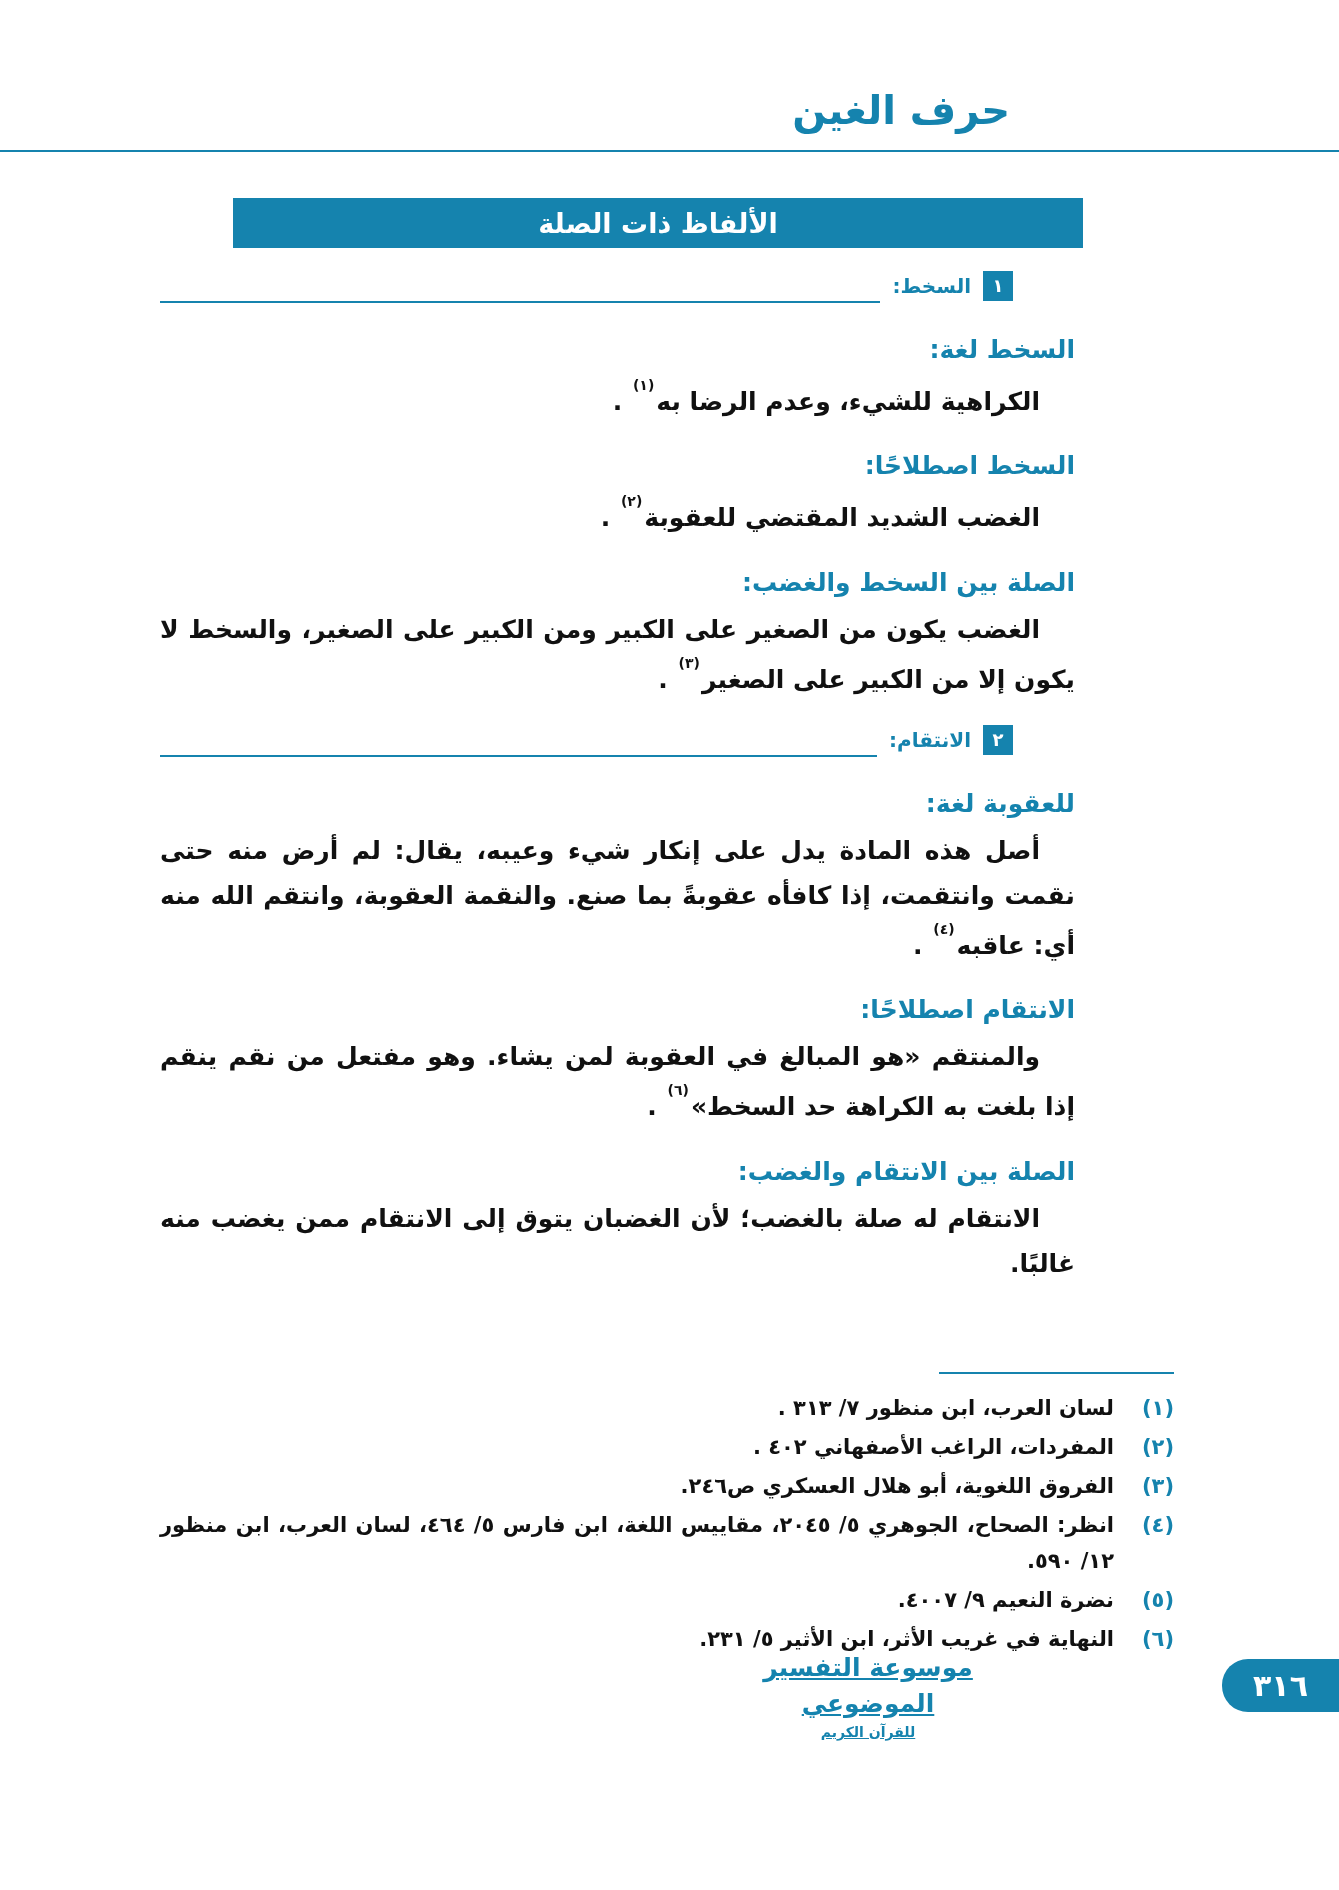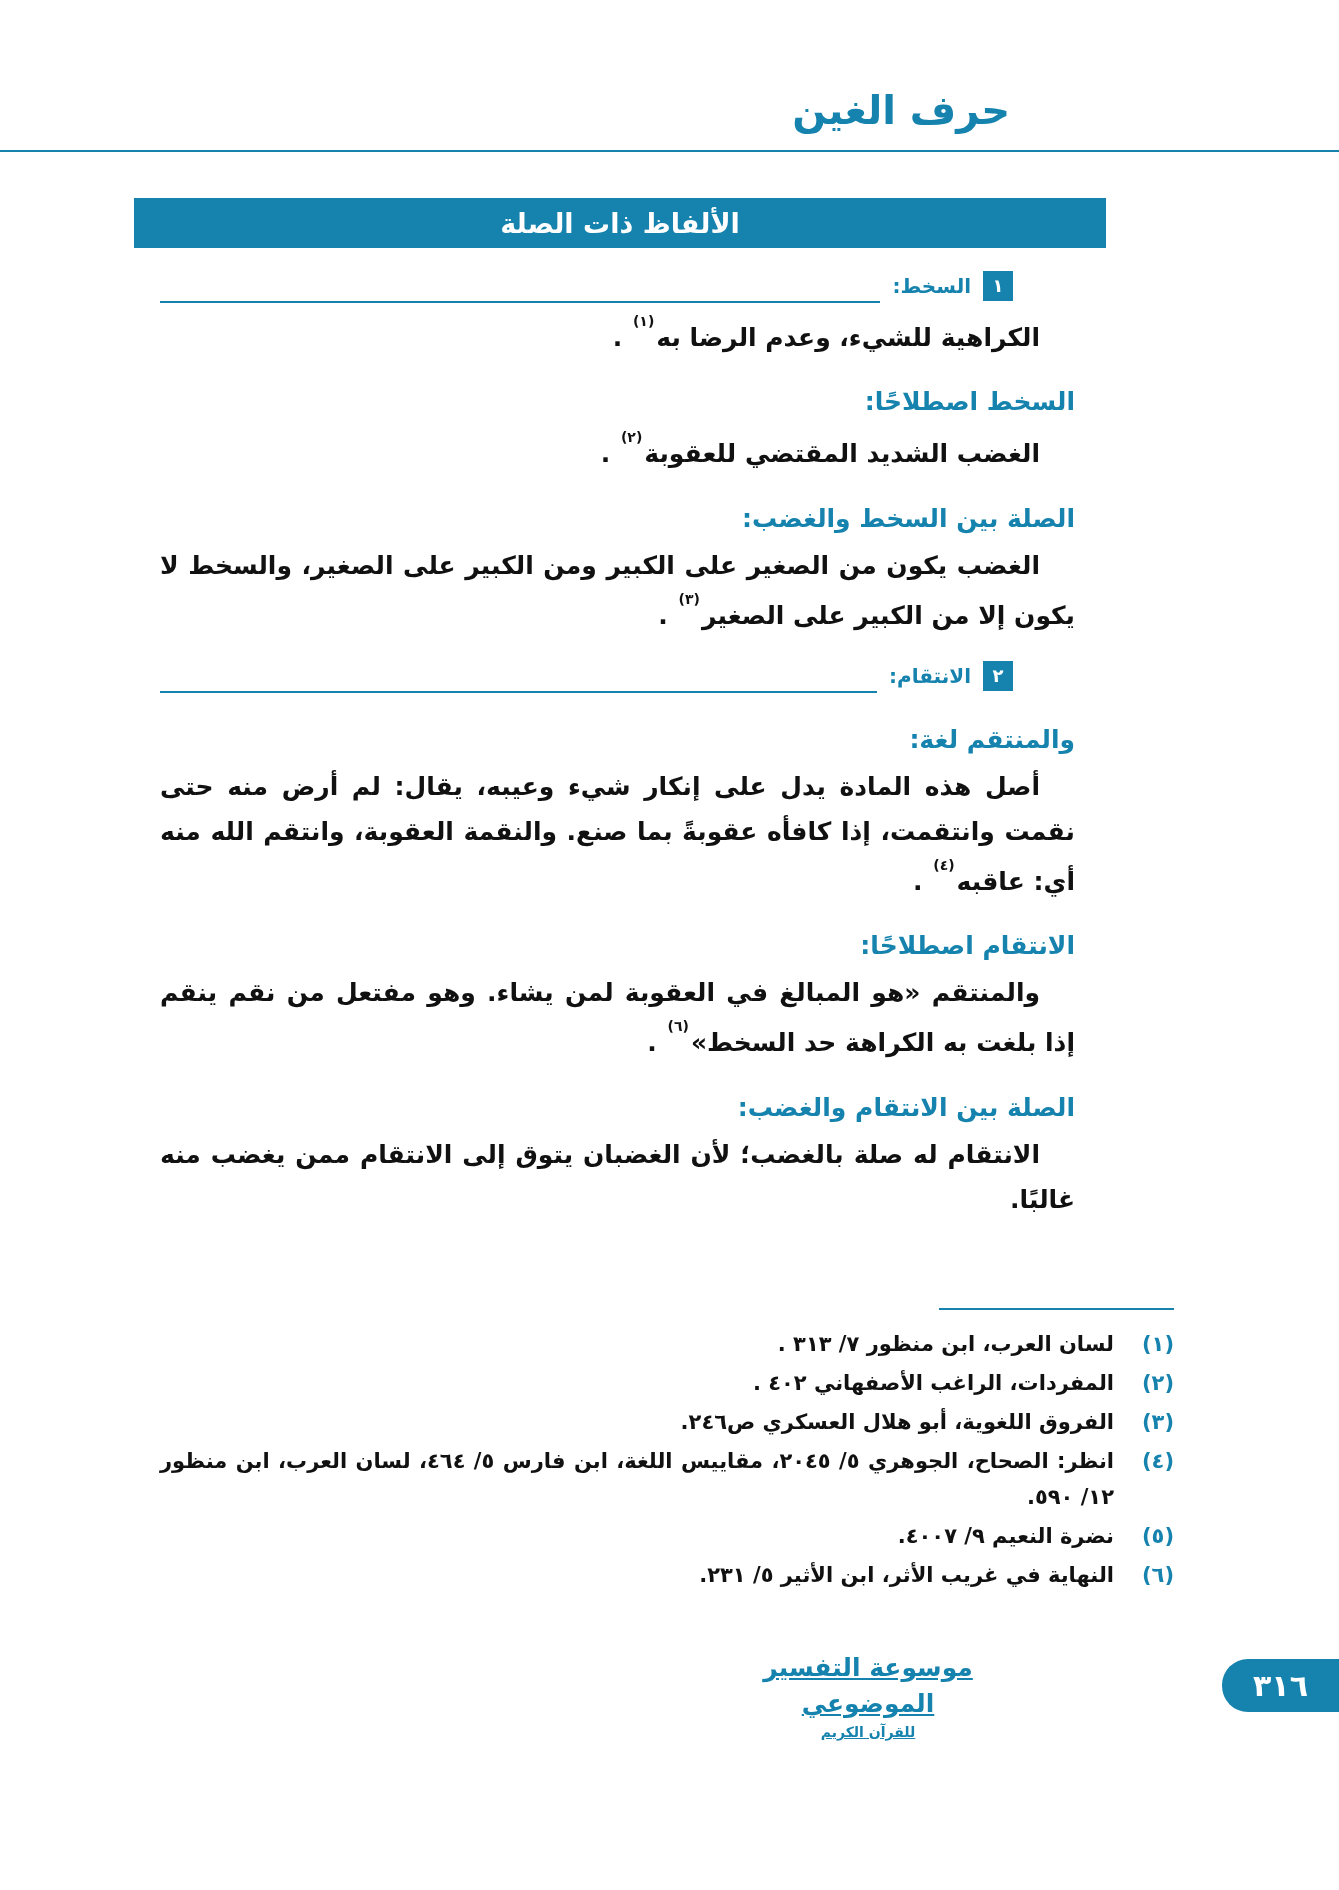--- a/index.html
+++ b/index.html
@@ -30,22 +30,22 @@
     background: #1583ae;
     margin-top: 14px;
   }
 
   
   .content {
     padding: 0 165px 0 160px;
   }
 
   .banner {
-    width: 972px;
-    margin: 46px 68px 0 0;
+    width: 850px;
+    margin: 46px 91px 0 0;
     height: 50px;
     background: #1583ae;
     display: flex;
     align-items: center;
     justify-content: center;
   }
   .banner span {
     color: #ffffff;
     font-size: 27px;
     font-weight: bold;
@@ -193,37 +193,38 @@
       <span>الألفاظ ذات الصلة</span>
     </div>
 
     <div class="sec-head">
       <span class="sec-num">١</span>
       <span class="sec-title">السخط:</span>
       <span class="sec-rule"></span>
     </div>
 
     <div class="main">
+      <h3 class="sub">السخط لغة:</h3>
       <p class="para"><span>الكراهية للشيء، وعدم الرضا به</span><sup class="ref">(١)</sup><span> .</span></p>
 
       <h3 class="sub">السخط اصطلاحًا:</h3>
       <p class="para"><span>الغضب الشديد المقتضي للعقوبة</span><sup class="ref">(٢)</sup><span> .</span></p>
 
       <h3 class="sub">الصلة بين السخط والغضب:</h3>
       <p class="para"><span>الغضب يكون من الصغير على الكبير ومن الكبير على الصغير، والسخط لا يكون إلا من الكبير على الصغير</span><sup class="ref">(٣)</sup><span> .</span></p>
     </div>
 
     <div class="sec-head">
       <span class="sec-num">٢</span>
       <span class="sec-title">الانتقام:</span>
       <span class="sec-rule"></span>
     </div>
 
     <div class="main">
-      <h3 class="sub">والمنتقم لغة:</h3>
+      <h3 class="sub">للعقوبة لغة:</h3>
       <p class="para"><span>أصل هذه المادة يدل على إنكار شيء وعيبه، يقال: لم أرض منه حتى نقمت وانتقمت، إذا كافأه عقوبةً بما صنع. والنقمة العقوبة، وانتقم الله منه أي: عاقبه</span><sup class="ref">(٤)</sup><span> .</span></p>
 
       <h3 class="sub">الانتقام اصطلاحًا:</h3>
 
       <p class="para"><span>والمنتقم «هو المبالغ في العقوبة لمن يشاء. وهو مفتعل من نقم ينقم إذا بلغت به الكراهة حد السخط»</span><sup class="ref">(٦)</sup><span> .</span></p>
 
       <h3 class="sub">الصلة بين الانتقام والغضب:</h3>
       <p class="para"><span>الانتقام له صلة بالغضب؛ لأن الغضبان يتوق إلى الانتقام ممن يغضب منه غالبًا.</span></p>
     </div>
 

